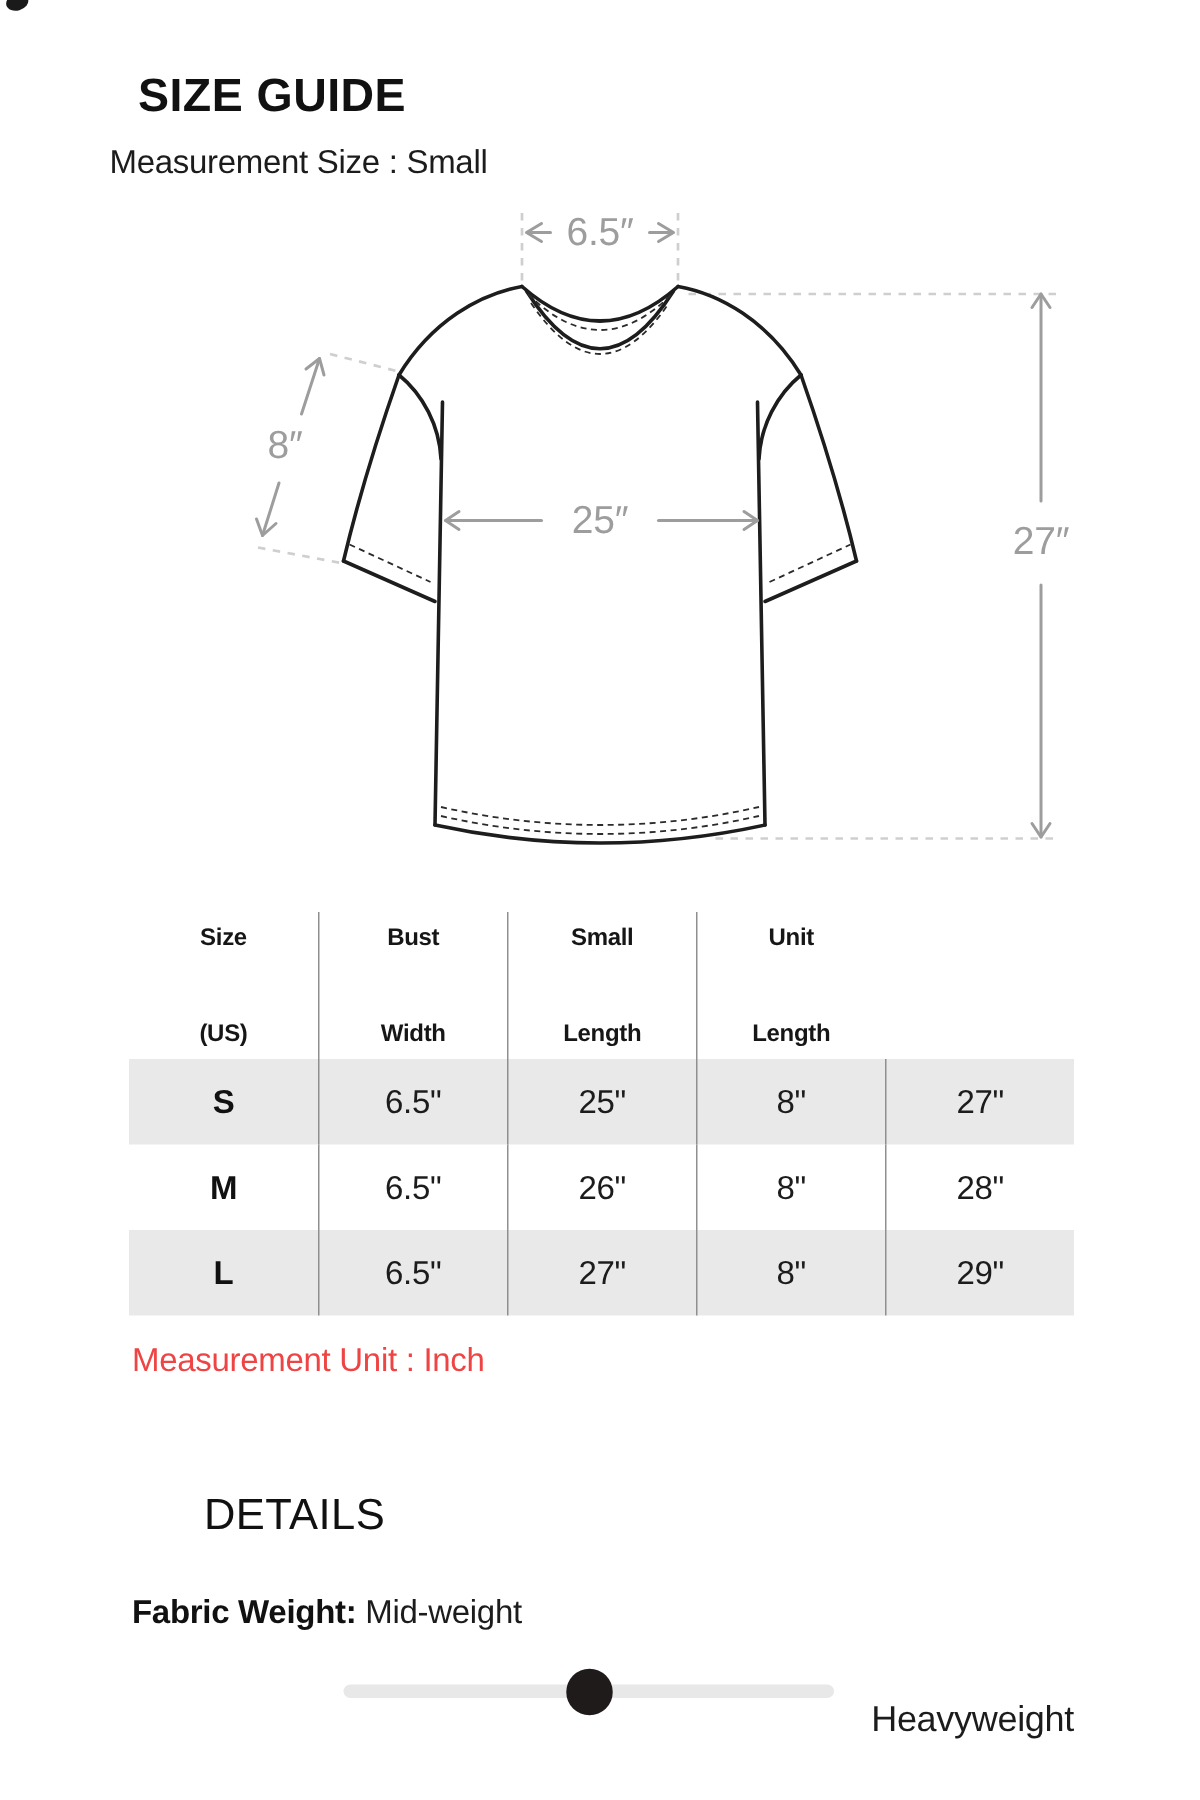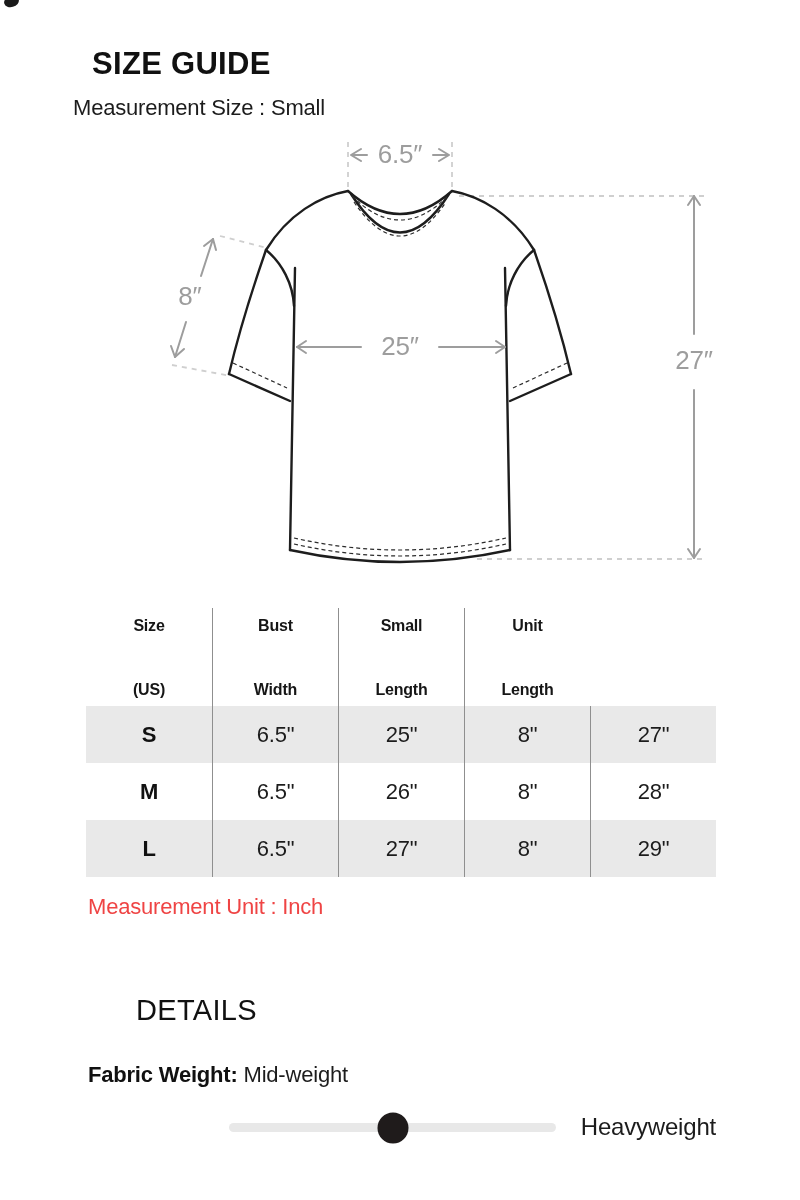--- a/index.html
+++ b/index.html
@@ -59,21 +59,21 @@
     display:flex; align-items:center; justify-content:center;
     font-size:22px; font-weight:400; color:#1c1c1c;
     border-left:1.5px solid #8f8f8f;
   }
   .c-cell:first-child { border-left:none; font-weight:700; color:#111; }
 
   
   .slider-row { position:absolute; left:0; top:1109px; width:800px; height:36px; }
   .slider-label { position:absolute; font-size:24px; color:#1c1c1c; line-height:36px; }
   .slider-label.left { left:88px; }
-  .slider-label.right { right:84px; }
+  .slider-label.right { right:84px;margin-top:20px; }
   .slider-track {
     position:absolute; left:229px; top:14px; width:327px; height:9px;
     background:#e8e8e8; border-radius:5px;
   }
   .slider-knob {
     position:absolute; left:50%; top:50%; transform:translate(-50%,-50%);
     width:31px; height:31px; border-radius:50%; background:#1f1b1b;
   }
 
   svg text { font-family:"Liberation Sans", sans-serif; }

